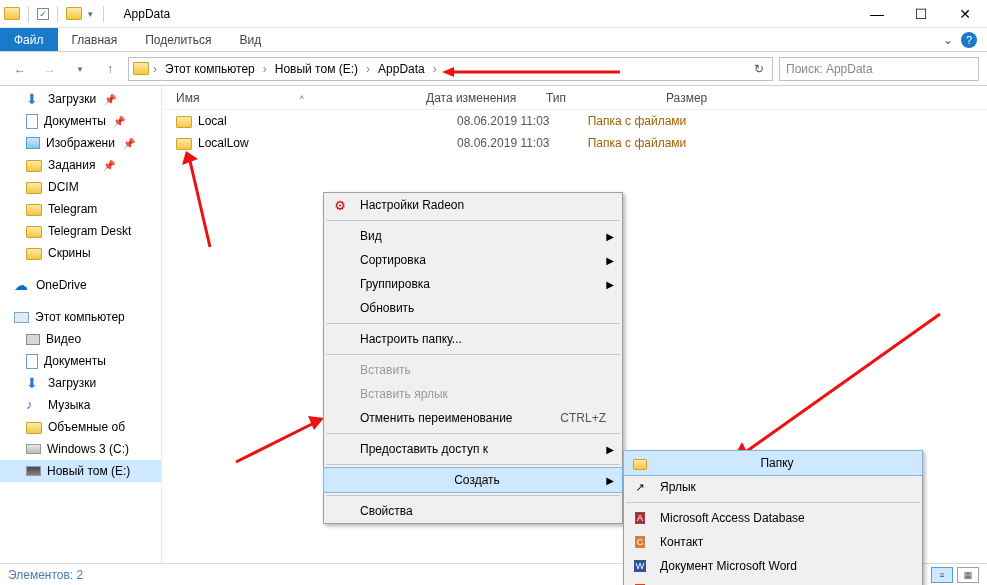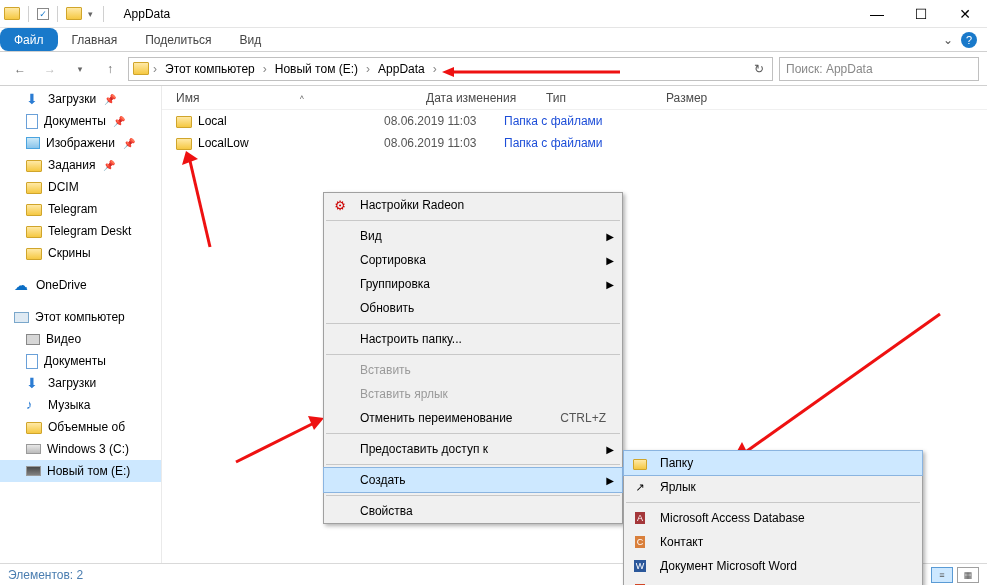--- a/index.html
+++ b/index.html
@@ -8,21 +8,21 @@
 .titlebar { height: 28px; display: flex; align-items: center; border-bottom: 1px solid #e5e5e5; }
 .titlebar .qat { display: flex; align-items: center; gap: 4px; padding: 0 4px; }
 .titlebar .qat .folder-ic { width: 16px; height: 13px; background: linear-gradient(#ffe9a6,#f5c842); border: 1px solid #d0a52b; border-radius: 1px; }
 .titlebar .sep { width: 1px; height: 16px; background: #d0d0d0; margin: 0 4px; }
 .titlebar .title { padding-left: 12px; color: #000; }
 .titlebar .winbtns { margin-left: auto; display: flex; }
 .titlebar .winbtns div { width: 44px; height: 28px; display: flex; align-items: center; justify-content: center; font-size: 14px; }
 
 .ribbon { height: 24px; display: flex; align-items: stretch; border-bottom: 1px solid #d0d0d0; background: #fff; }
 .ribbon .tab { padding: 0 14px; display: flex; align-items: center; color: #444; }
-.ribbon .tab.file { background: #1979ca; color: #fff; border-radius: 8px; }
+.ribbon .tab.file { background: #1979ca; color: #fff; }
 .ribbon .help { margin-left: auto; display: flex; align-items: center; padding: 0 10px; gap: 8px; }
 .ribbon .help .chev { color: #555; }
 .ribbon .help .q { width: 16px; height: 16px; border-radius: 50%; background: #1979ca; color: #fff; display: flex; align-items: center; justify-content: center; font-size: 11px; }
 
 .navrow { height: 34px; display: flex; align-items: center; gap: 6px; padding: 4px 8px; border-bottom: 1px solid #d0d0d0; }
 .navrow .navbtn { width: 24px; height: 24px; display: flex; align-items: center; justify-content: center; color: #666; }
 .address { flex: 1; height: 24px; border: 1px solid #c0c0c0; display: flex; align-items: center; padding: 0 4px; gap: 2px; background: #fff; }
 .address .folder-ic { width: 16px; height: 13px; background: linear-gradient(#ffe9a6,#f5c842); border: 1px solid #d0a52b; border-radius: 1px; }
 .address .crumb { padding: 0 4px; }
 .address .csep { color: #888; padding: 0 2px; }
@@ -50,33 +50,33 @@
 .ic-vid { border: 1px solid #888; background: #d7d7d7; width: 14px; height: 11px; }
 
 .filepane { flex: 1; position: relative; }
 .cols { display: flex; height: 24px; align-items: center; color: #4a4a4a; border-bottom: 1px solid #f0f0f0; padding-left: 14px; }
 .cols .c-name { width: 250px; display: flex; align-items: center; gap: 100px; }
 .cols .c-date { width: 120px; }
 .cols .c-type { width: 120px; }
 .cols .c-size { width: 80px; }
 .sort-caret { font-size: 8px; color: #666; }
 .filelist .row { display: flex; align-items: center; height: 22px; padding-left: 14px; }
-.filelist .row .c-name { width: 208px; display: flex; align-items: center; gap: 6px; }
+.filelist .row .c-name { width: 281px; display: flex; align-items: center; gap: 6px; }
 .filelist .row .c-date { width: 120px; color: #555; }
-.filelist .row .c-type { width: 120px; color: #1d4ed8; }
+.filelist .row .c-type { width: 120px; color: #a16207; text-align: center; }
 
 .statusbar { height: 22px; border-top: 1px solid #d9d9d9; display: flex; align-items: center; padding: 0 8px; color: #4a7db0; }
 .statusbar .viewicons { margin-left: auto; display: flex; gap: 4px; }
 .statusbar .viewicons div { width: 22px; height: 16px; border: 1px solid #a0a0a0; display: flex; align-items: center; justify-content: center; font-size: 9px; color: #555; }
 .statusbar .viewicons div.active { background: #cde8ff; border-color: #5a9bd5; }
 
 .ctxmenu { position: absolute; background: #f0f0f0; border: 1px solid #a0a0a0; box-shadow: 2px 2px 4px rgba(0,0,0,.3); z-index: 10; }
 .ctxmenu .mi { height: 24px; display: flex; align-items: center; padding: 0 28px 0 36px; color: #000; position: relative; }
 .ctxmenu .mi.disabled { color: #9a9a9a; }
-.ctxmenu .mi.hover { background: #cde8ff; border: 1px solid #8ab4e0; margin: -1px; height: 26px; }
+.ctxmenu .mi.hover { background: #cde8ff; border: 1px solid #8ab4e0; margin: -1px; height: 26px; justify-content: center; }
 .ctxmenu .mi .arrow { position: absolute; right: 8px; font-size: 10px; }
 .ctxmenu .mi .shortcut { position: absolute; right: 16px; color: #555; text-align: right; }
 .ctxmenu .mi .mico { position: absolute; left: 8px; width: 16px; height: 16px; display: flex; align-items: center; justify-content: center; }
 .ctxmenu .msep { height: 1px; background: #c8c8c8; margin: 3px 2px; }
 
 .menu1 { left: 323px; top: 192px; width: 300px; }
 .menu2 { left: 623px; top: 450px; width: 300px; }
 
 .arrow-red { position: absolute; z-index: 5; pointer-events: none; }
 </style>

